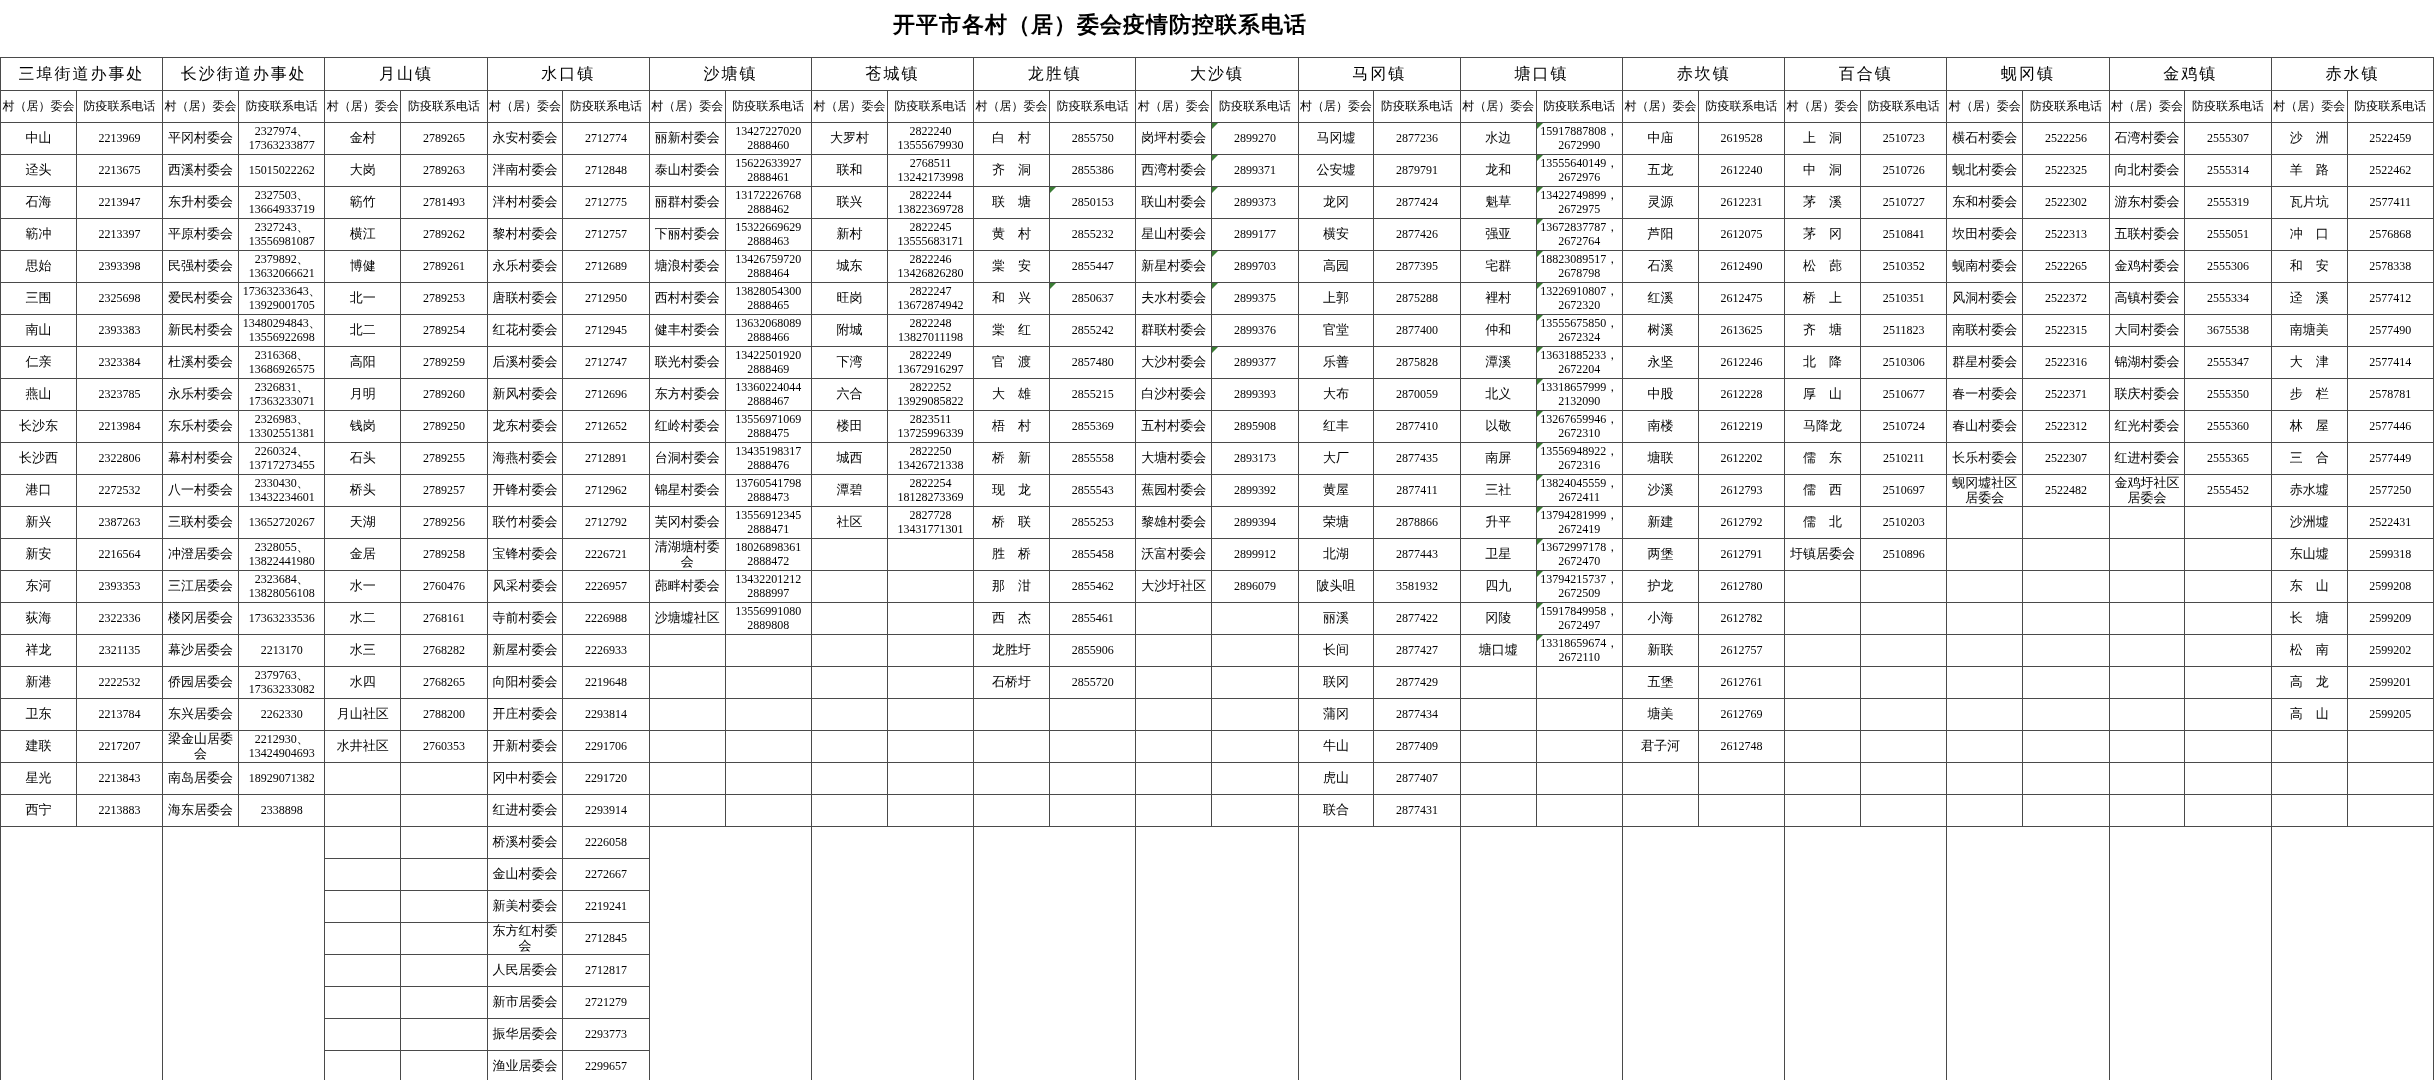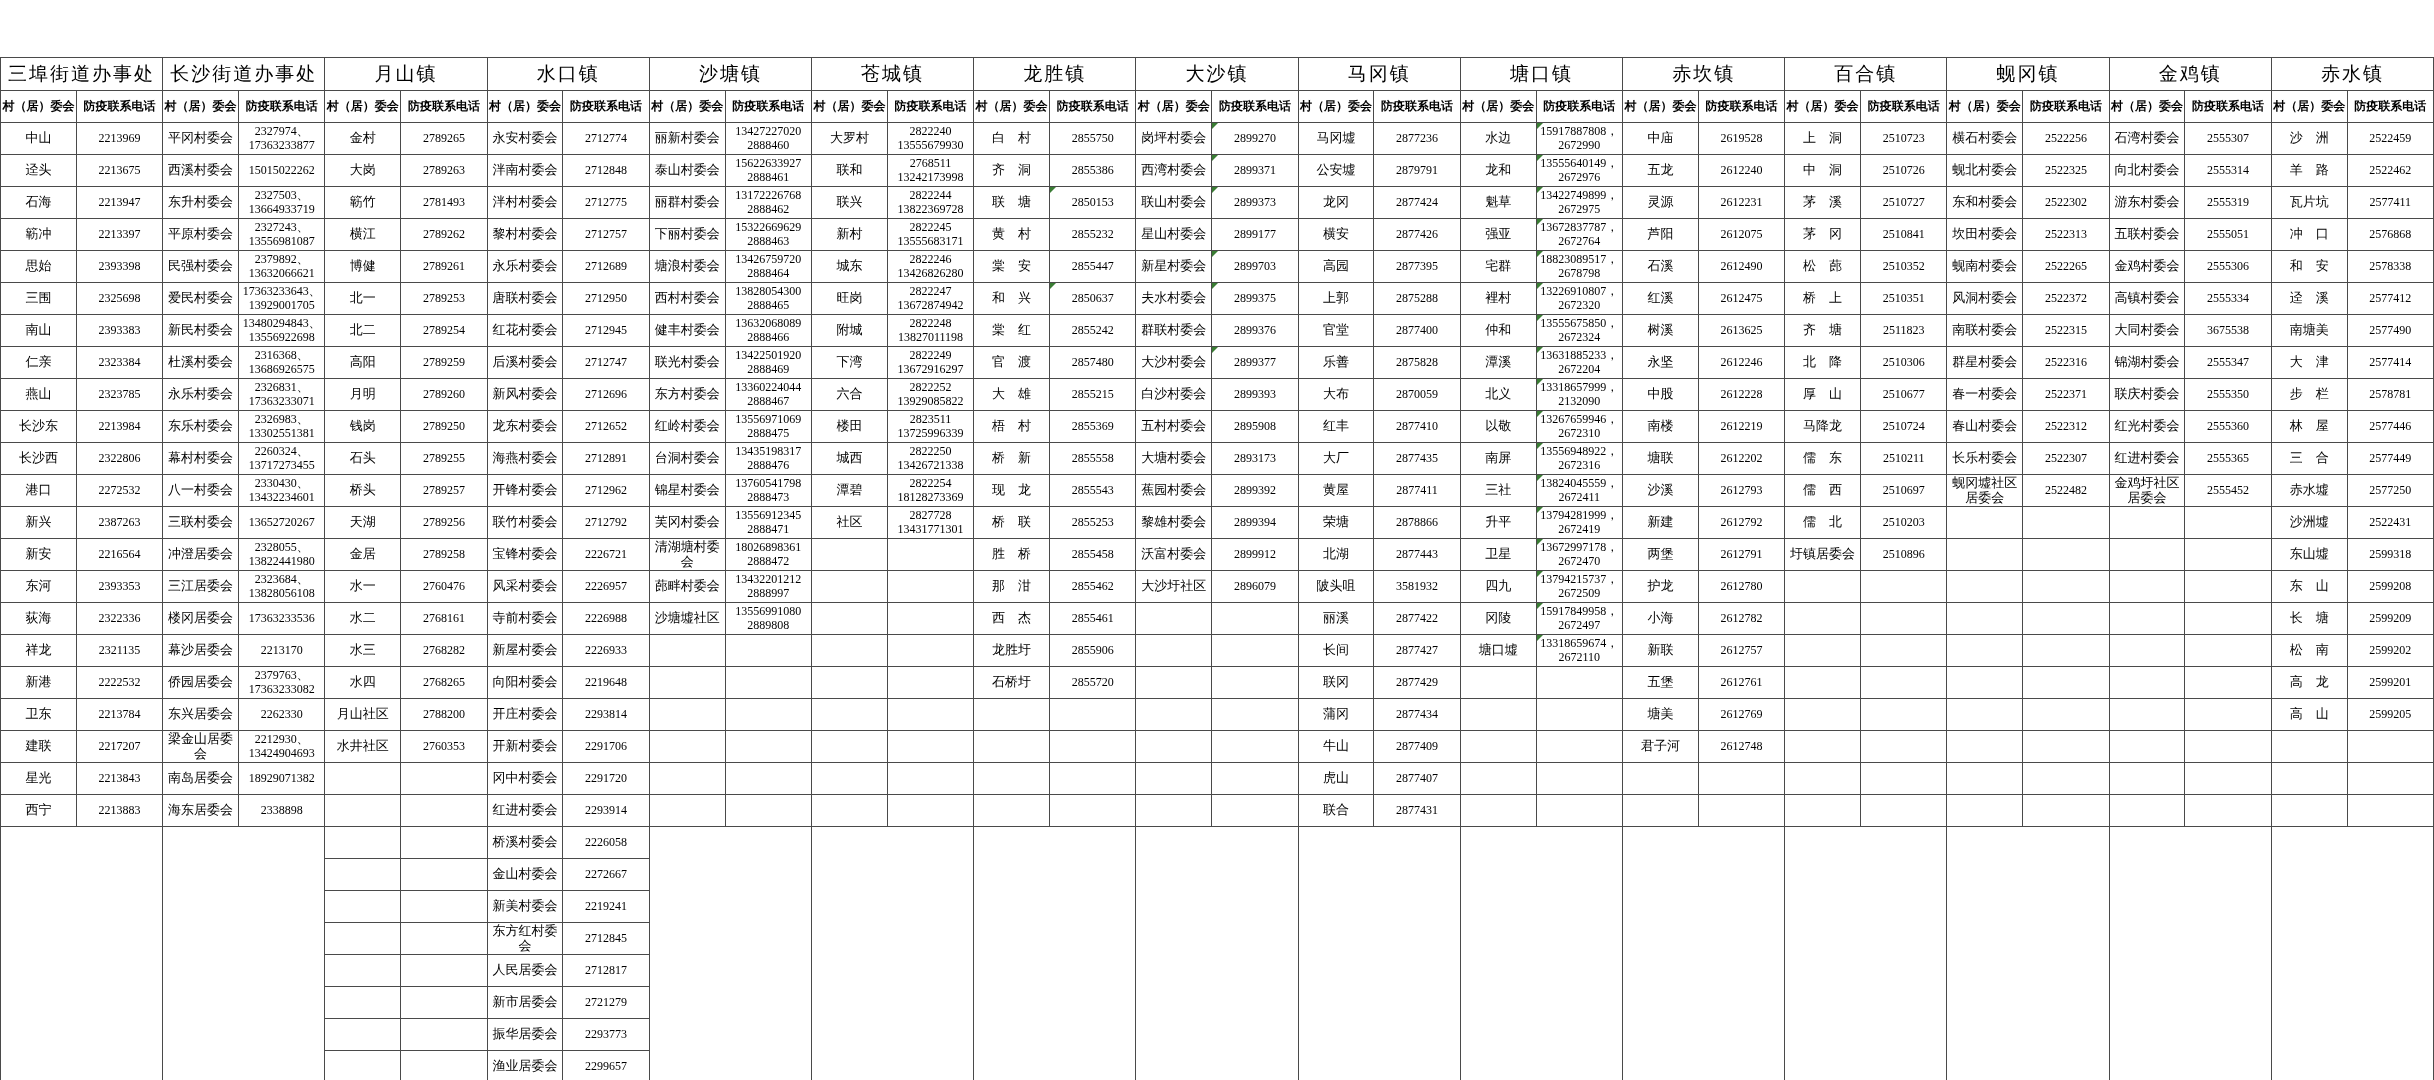--- a/index.html
+++ b/index.html
@@ -6,35 +6,36 @@
   body{width:2434px;height:1080px;background:#ffffff;overflow:hidden;
        font-family:"Liberation Serif",serif;color:#000;}
   .sheet{position:relative;width:2434px;height:1080px;}
   .title{position:absolute;top:10px;left:0;width:2200px;text-align:center;
          font-size:22px;font-weight:bold;letter-spacing:1px;}
   .pairs{position:absolute;top:57px;left:0;width:2434px;display:flex;
          border-top:1px solid #4a4a4a;border-left:1px solid #4a4a4a;box-sizing:border-box;}
   .pair{flex:1 1 0;display:flex;flex-direction:column;border-right:1px solid #4a4a4a;
         box-sizing:border-box;min-width:0;background:#fff;}
   .town-header{height:33px;border-bottom:1px solid #4a4a4a;display:flex;align-items:center;
-        justify-content:center;font-size:19px;box-sizing:border-box;letter-spacing:2px;}
+        justify-content:center;font-size:16px;box-sizing:border-box;letter-spacing:2px;}
   .row{display:flex;height:32px;box-sizing:border-box;}
   .nc,.pc{box-sizing:border-box;border-bottom:1px solid #4a4a4a;display:flex;
         align-items:center;justify-content:center;text-align:center;overflow:hidden;
         position:relative;line-height:1.12;}
   .nc{width:47%;border-right:1px solid #4a4a4a;font-size:13px;padding:0 1px;}
   .pc{width:53%;font-size:12px;white-space:pre-line;padding:0 1px;}
-  .subhead .nc,.subhead .pc{font-weight:bold;font-size:12px;line-height:1.05;text-align:center;}
+  .subhead .nc,.subhead .pc{font-weight:normal;font-size:12px;line-height:1.05;text-align:center;}
   .pc.mark::before{content:"";position:absolute;top:0;left:0;width:0;height:0;
         border-left:6px solid #3a7d34;border-bottom:6px solid transparent;}
 </style>
 </head>
 <body>
 
 <div class="sheet">
+  <div class="title">开平市各村（居）委会疫情防控联系电话</div>
   <div class="pairs" id="pairs">
       <div class="pair">
         <div class="town-header">三埠街道办事处</div>
         <div class="row subhead">
           <div class="nc">村（居）委会</div>
           <div class="pc">防疫联系电话</div>
         </div>
         <div class="row">
           <div class="nc">中山</div>
           <div class="pc">2213969</div>

